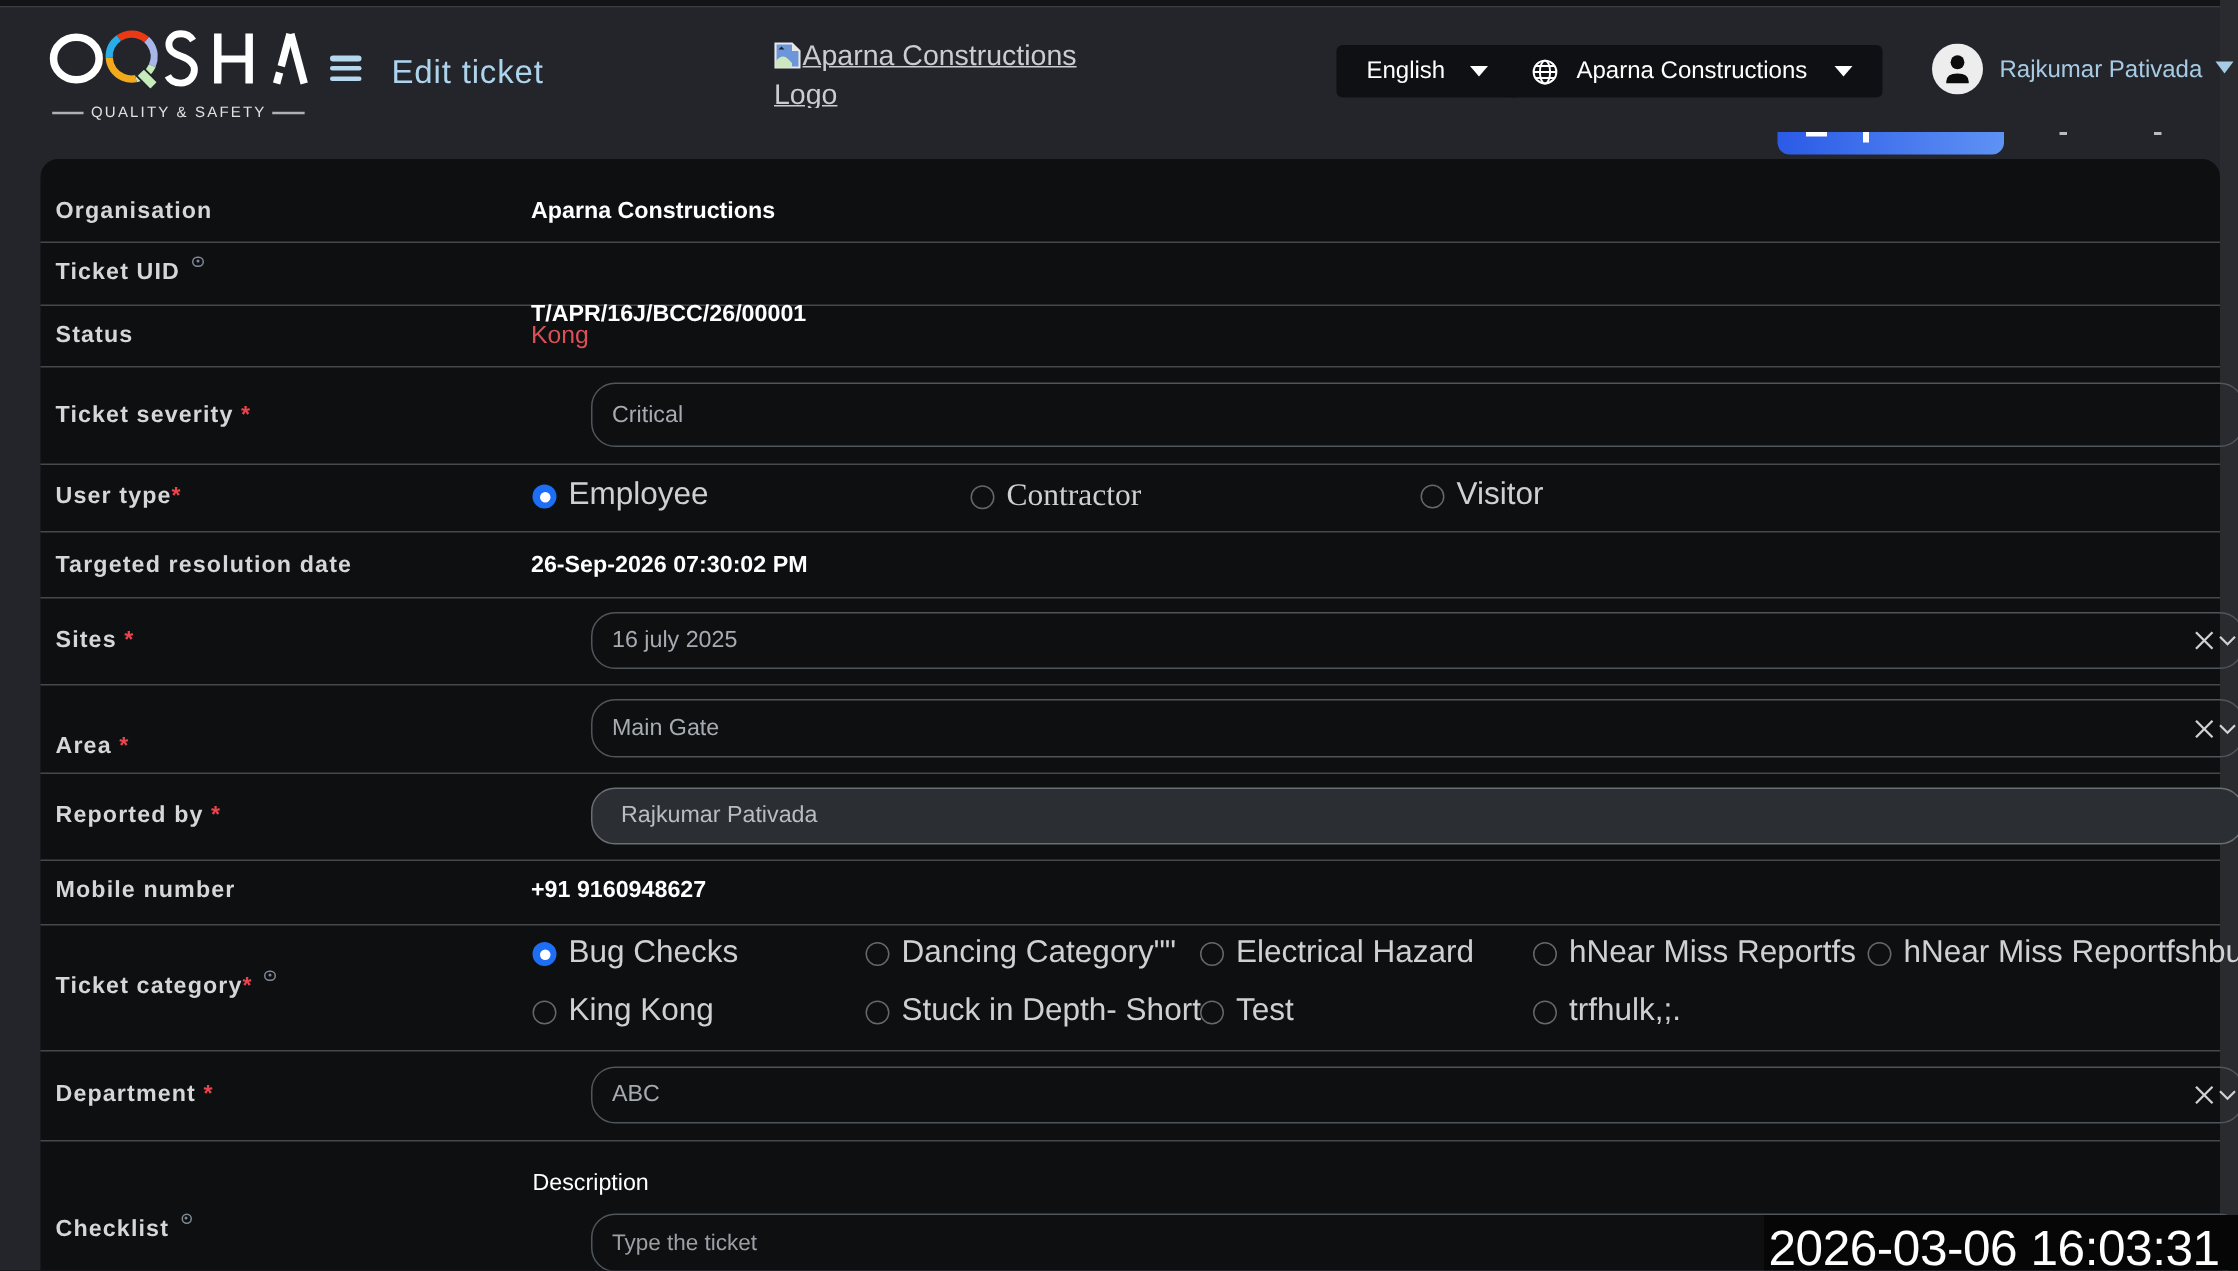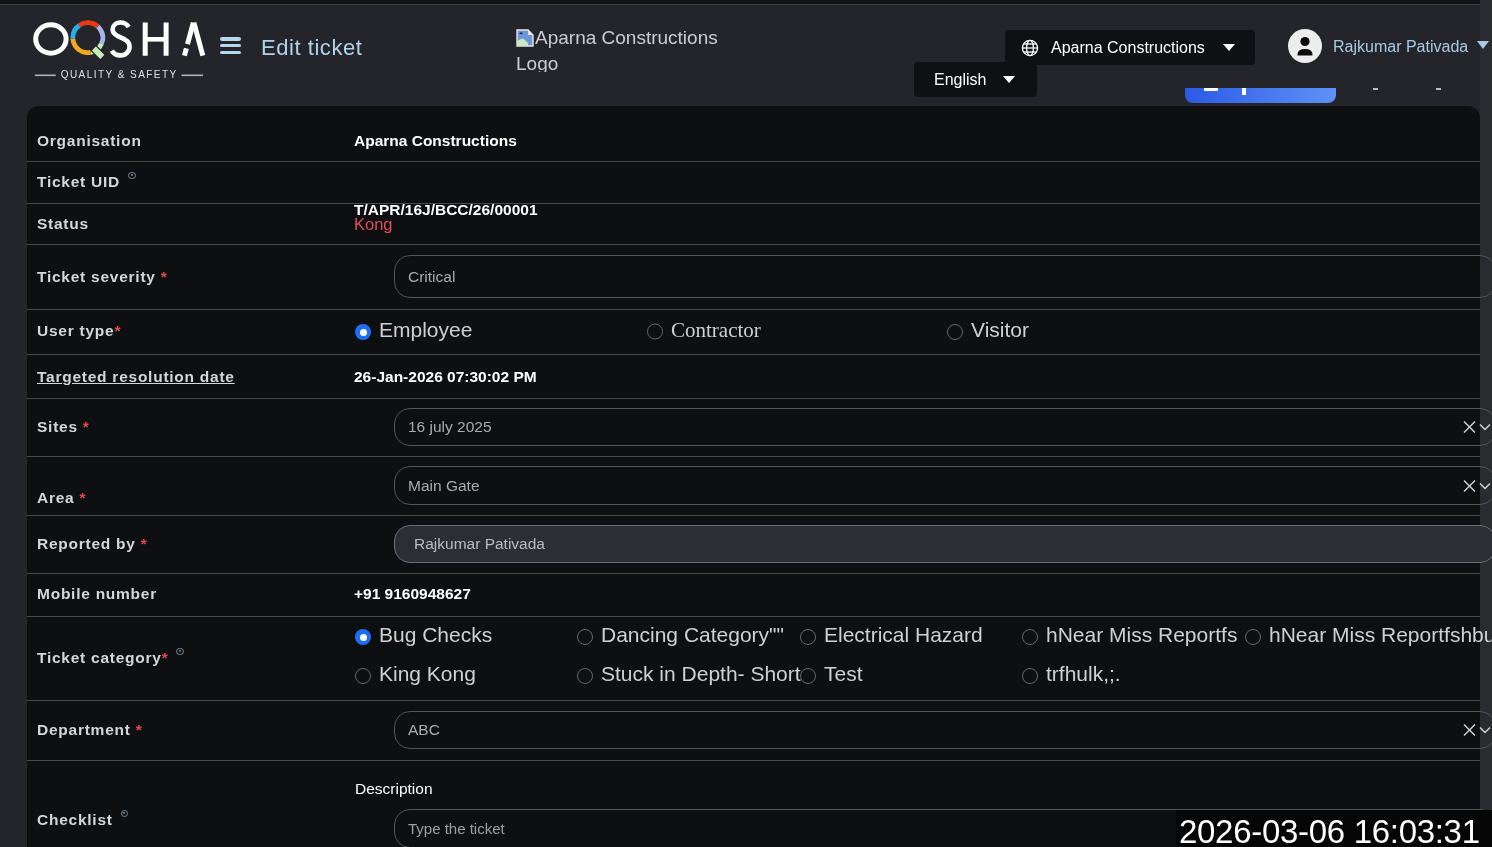--- a/index.html
+++ b/index.html
@@ -5,21 +5,21 @@
 * { margin:0; padding:0; box-sizing:border-box; }
 html,body { width:1492px; height:847px; overflow:hidden; }
 body { background:#23252a; font-family:"Liberation Sans", sans-serif; position:relative; }
 .abs { position:absolute; }
 
 #hdr { position:absolute; left:0; top:0; width:1492px; height:88px; background:#23252a; }
 #hamb div { width:21px; height:3.6px; background:#b5d8ee; border-radius:2px; margin-bottom:3.2px; }
 #edit { font-size:22px; color:#aed3ec; letter-spacing:0.55px; }
 .hbtn { position:absolute; top:30px; height:35px; background:#0e1013; border-radius:4px; display:flex; align-items:center; color:#fff; font-size:16px; }
 .caret { width:0; height:0; border-left:6.5px solid transparent; border-right:6.5px solid transparent; border-top:7.5px solid #fff; }
-#alttxt { position:absolute; left:516px; top:25px; width:212px; height:47px; overflow:hidden; color:#c9cdd1; font-size:19px; line-height:26px; }
+#alttxt { position:absolute; left:516px; top:25px; width:212px; height:47px; overflow:hidden; color:#c9cdd1; font-size:19px; line-height:26px;text-decoration:underline; }
 #alttxt svg { vertical-align:-3px; margin-right:1px; }
 
 #card { position:absolute; left:27px; top:106px; width:1453px; height:741px; background:#0e0f11; border-radius:12px 12px 0 0; }
 .sep { position:absolute; left:27px; width:1453px; height:1px; background:#45484c; }
 .lbl { position:absolute; left:37px; transform:translateY(-50%); color:#d6d6d6; font-weight:bold; font-size:15.5px; letter-spacing:0.75px; }
 .req { color:#e8454f; font-weight:bold; }
 .val { position:absolute; left:354px; transform:translateY(-50%); color:#fff; font-weight:600; font-size:15.5px; }
 .hlp { display:inline-block; width:7.5px; height:7.5px; border:1.2px solid #7e8a96; border-radius:50%; position:relative; top:-8px; margin-left:8px; }
 .hlp:after { content:""; position:absolute; left:1.5px; top:1.5px; width:2.2px; height:2.2px; background:#7e8a96; border-radius:50%; }
 .inpt { position:absolute; left:355px; width:1102px; height:43px; border:1px solid #4e555b; border-radius:16px; color:#a6abb1; font-size:15.5px; display:flex; align-items:center; padding-left:13px;margin-left:39px; }
@@ -71,21 +71,21 @@
 
 <div id="alttxt">
   <svg width="18" height="18" viewBox="0 0 18 18">
     <path d="M1 1 h11 l5 5 v11 h-16 z" fill="#6c96d8" stroke="#e8e8e8" stroke-width="1.4"></path>
     <path d="M12 1 l5 5 h-5 z" fill="#e8e8e8"></path>
     <path d="M1 13 C4 9 7 9 9 11 L12 14 V17 H1 Z" fill="#cde8c0"></path>
     <path d="M3 5 L5 3 L7 5 Z" fill="#12203d"></path>
   </svg>Aparna Constructions Logo
 </div>
 
-<div class="hbtn" style="left:914px; width:123px;margin-top:32px;">
+<div class="hbtn" style="left:891px; width:123px;">
     <span style="margin-left:20px;">English</span>
     <span class="caret" style="margin-left:17px;"></span>
   </div>
 <div class="hbtn" style="left:1005px; width:250px;">
   <svg style="margin-left:16px;" width="18" height="18" viewBox="0 0 18 18" fill="none" stroke="#fff" stroke-width="1.3">
     <circle cx="9" cy="9" r="7.6"></circle>
     <ellipse cx="9" cy="9" rx="3.4" ry="7.6"></ellipse>
     <line x1="1.4" y1="9" x2="16.6" y2="9"></line>
     <line x1="2.4" y1="5" x2="15.6" y2="5"></line>
     <line x1="2.4" y1="13" x2="15.6" y2="13"></line>
@@ -122,40 +122,40 @@
 <div class="sep" style="top:573px;"></div>
 <div class="sep" style="top:616px;"></div>
 <div class="sep" style="top:700px;"></div>
 <div class="sep" style="top:760px;"></div>
 
 <div class="lbl" style="top:141px;">Organisation</div>
 <div class="lbl" style="top:182px;">Ticket UID<span class="hlp"></span></div>
 <div class="lbl" style="top:224px;">Status</div>
 <div class="lbl" style="top:277px;">Ticket severity <span class="req">*</span></div>
 <div class="lbl" style="top:331px;">User type<span class="req">*</span></div>
-<div class="lbl" style="top:377px;text-decoration:underline;">Targeted resolution date</div>
+<div class="lbl" style="top:377px;">Targeted resolution date</div>
 <div class="lbl" style="top:427px;">Sites <span class="req">*</span></div>
 <div class="lbl" style="top:498px;">Area <span class="req">*</span></div>
 <div class="lbl" style="top:544px;">Reported by <span class="req">*</span></div>
 <div class="lbl" style="top:594px;">Mobile number</div>
 <div class="lbl" style="top:658px;">Ticket category<span class="req">*</span><span class="hlp"></span></div>
 <div class="lbl" style="top:730px;">Department <span class="req">*</span></div>
 <div class="lbl" style="top:820px;">Checklist<span class="hlp"></span></div>
 
 <div class="val" style="top:141px;">Aparna Constructions</div>
 <div class="val" style="top:182px;margin-top:28px;">T/APR/16J/BCC/26/00001</div>
 <div class="val" style="top:224px; color:#dd4f56; font-weight:400; font-size:16.5px;">Kong</div>
 
 <div class="inpt" style="top:255px;">Critical</div>
 
 <div class="ritem" style="left:355px; top:330px;"><span class="radio on"></span><span class="rlbl">Employee</span></div>
 <div class="ritem" style="left:647px; top:330px;font-family:Liberation Serif, serif;"><span class="radio"></span><span class="rlbl">Contractor</span></div>
 <div class="ritem" style="left:947px; top:330px;"><span class="radio"></span><span class="rlbl">Visitor</span></div>
 
-<div class="val" style="top:377px;">26-Jan-2026 07:30:02 PM</div>
+<div class="val" style="top:377px;">26-Sep-2026 07:30:02 PM</div>
 
 <div class="inpt" style="top:408px; height:38px;">16 july 2025
   <span class="selicons">
     <svg width="30" height="16" viewBox="0 0 30 16" fill="none" stroke="#cfd2d5" stroke-width="1.5">
       <line x1="3" y1="2.5" x2="14" y2="13.5"></line>
         <line x1="14" y1="2.5" x2="3" y2="13.5"></line>
       <polyline points="19,5.5 24,10.5 29,5.5"></polyline>
     </svg>
   </span>
 </div>

